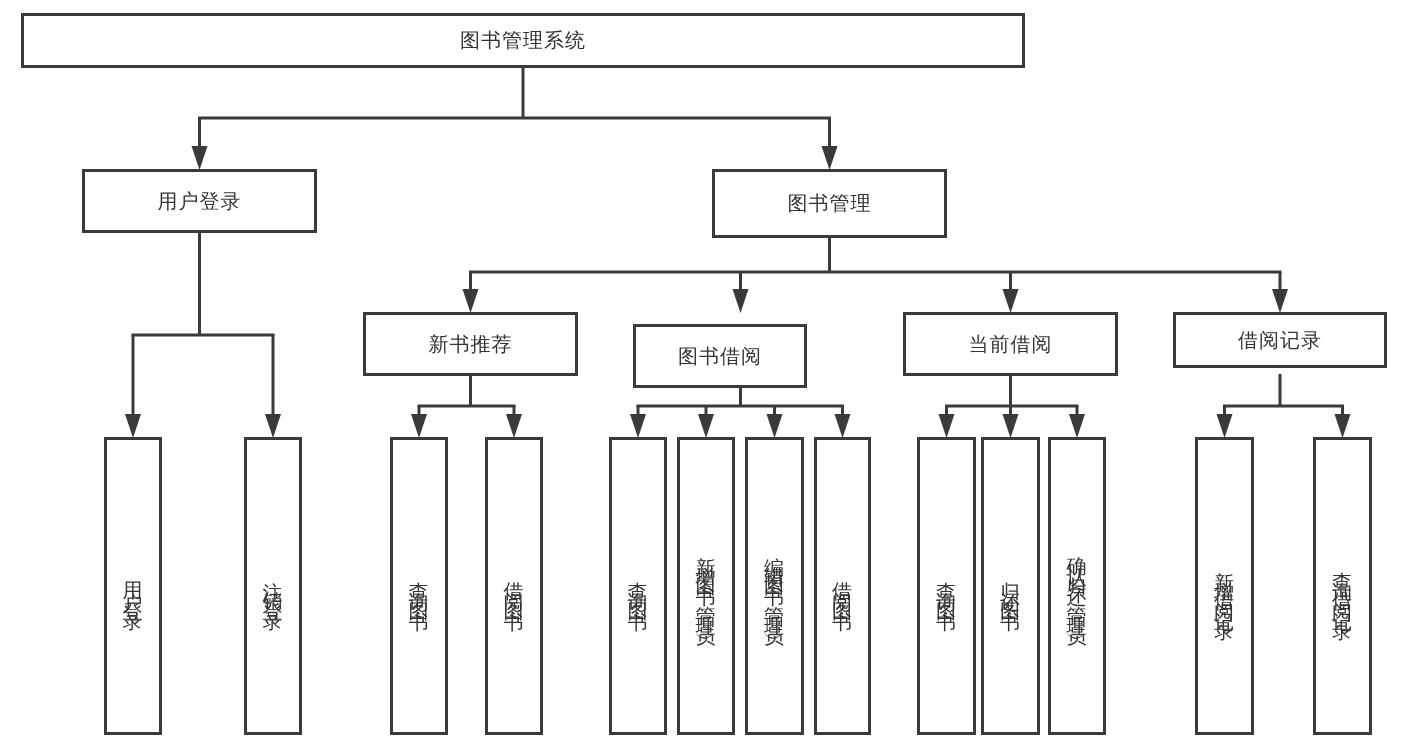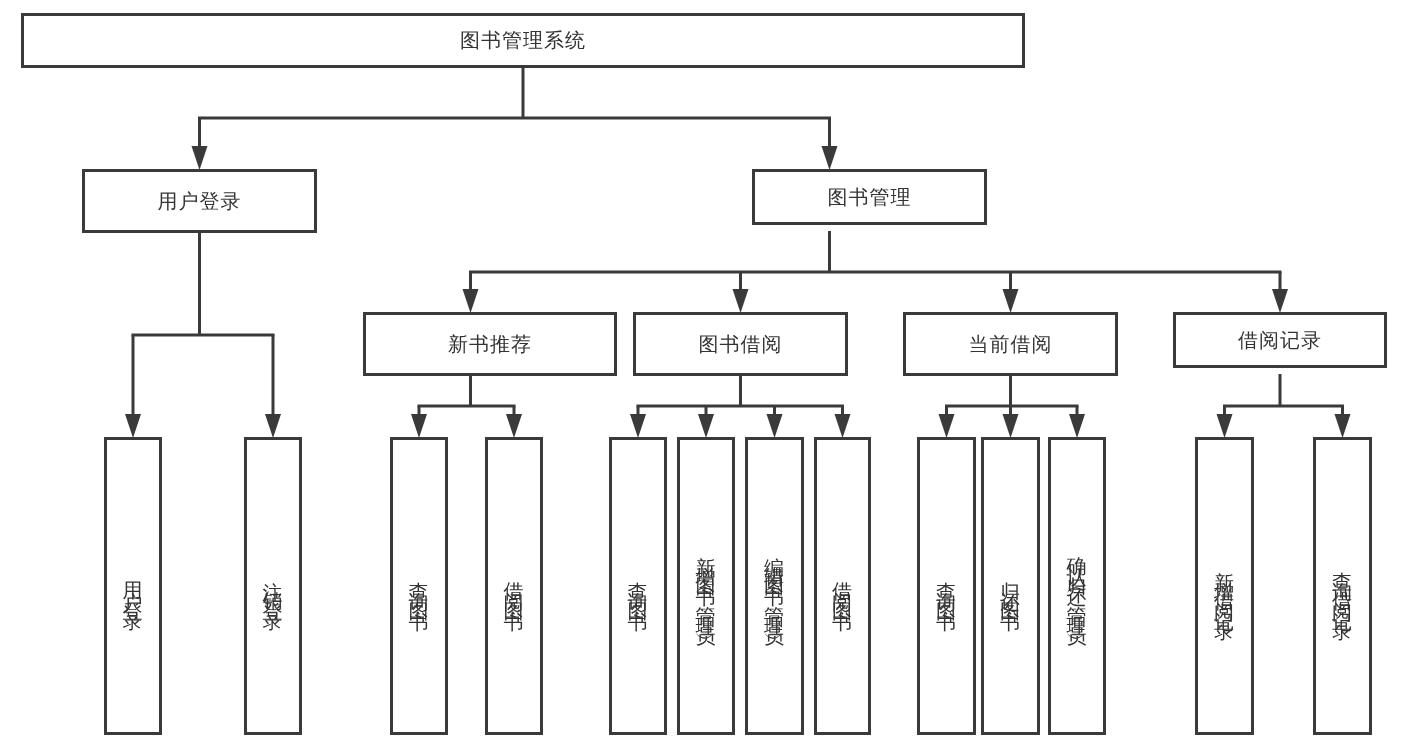--- a/index.html
+++ b/index.html
@@ -113,27 +113,27 @@
       <polygon points="1224.5,438 1216.5,414 1232.5,414" fill="#3a3a3a"></polygon>
       <line x1="1342.5" y1="406" x2="1342.5" y2="418" stroke="#3a3a3a" stroke-width="3"></line>
       <polygon points="1342.5,438 1334.5,414 1350.5,414" fill="#3a3a3a"></polygon>
     </svg>
 <div class="node" style="left: 21px; top: 13px; width: 1004px; height: 55px;">
       <span class="lbl">图书管理系统</span>
     </div>
     <div class="node" style="left: 82px; top: 169px; width: 235px; height: 64px;">
       <span class="lbl">用户登录</span>
     </div>
-    <div class="node" style="left: 752px; top: 169px; width: 235px; height: 56px;">
+    <div class="node" style="left: 712px; top: 169px; width: 235px; height: 69px;">
       <span class="lbl">图书管理</span>
     </div>
-    <div class="node" style="left: 363px; top: 312px; width: 254px; height: 64px;">
+    <div class="node" style="left: 363px; top: 312px; width: 215px; height: 64px;">
       <span class="lbl">新书推荐</span>
     </div>
-    <div class="node" style="left: 633px; top: 312px; width: 215px; height: 64px;">
+    <div class="node" style="left: 633px; top: 324px; width: 174px; height: 64px;">
       <span class="lbl">图书借阅</span>
     </div>
     <div class="node" style="left: 903px; top: 312px; width: 215px; height: 64px; font-family: Liberation Serif, serif;">
       <span class="lbl">当前借阅</span>
     </div>
     <div class="node" style="left: 1173px; top: 312px; width: 214px; height: 56px;">
       <span class="lbl">借阅记录</span>
     </div>
     <div class="node vert" style="left: 104px; top: 437px; width: 58px; height: 298px;">
       <span class="lbl">用户登录</span>

